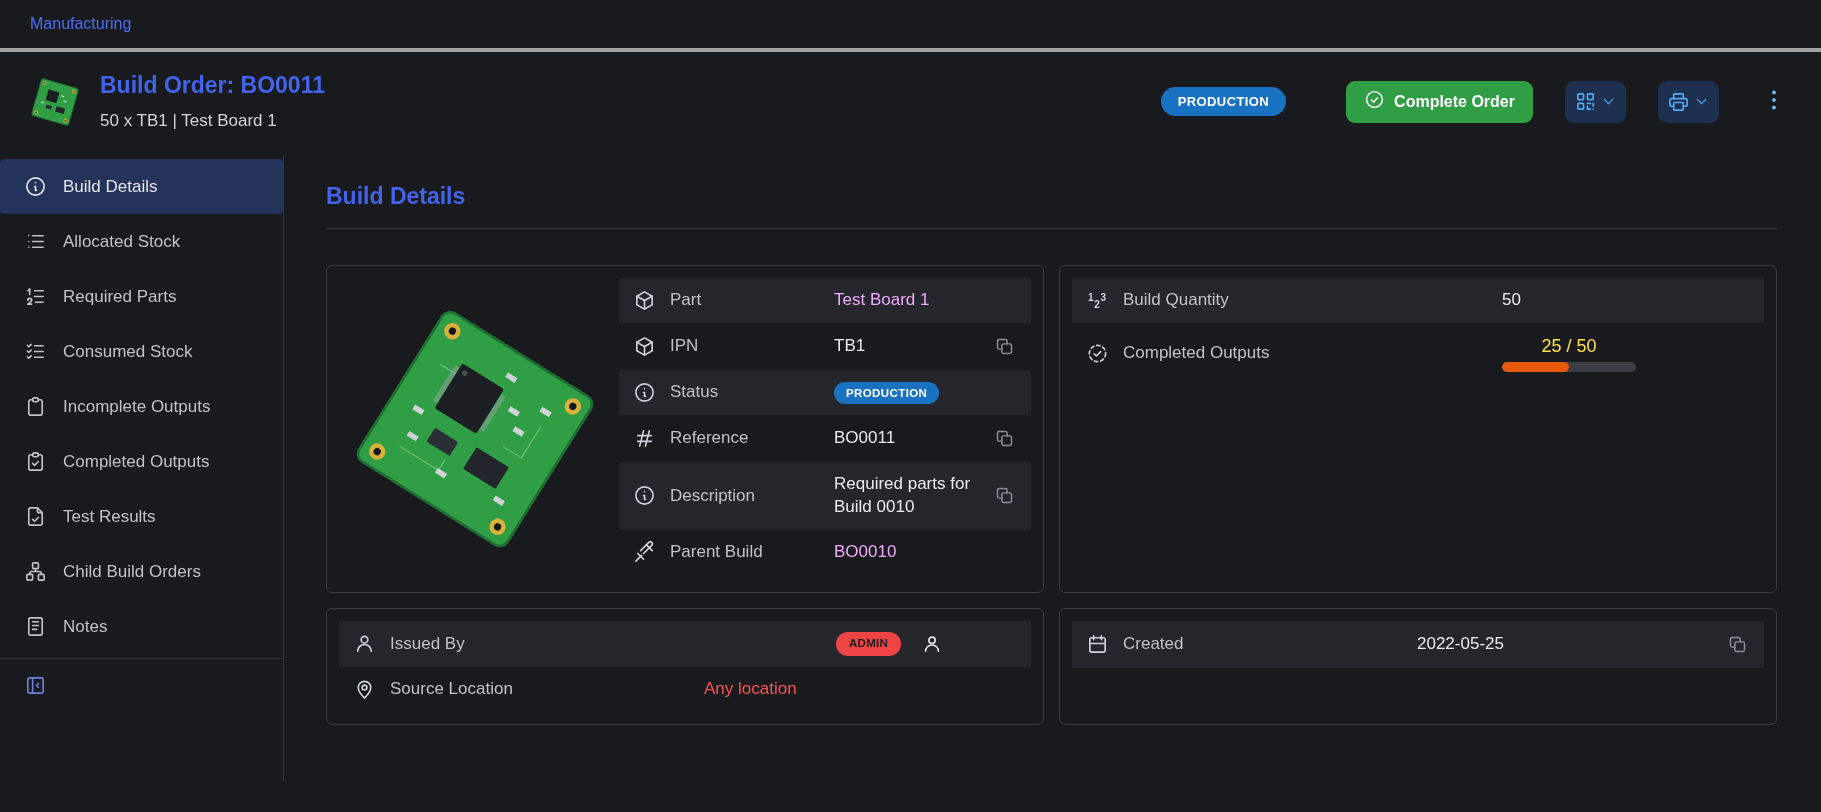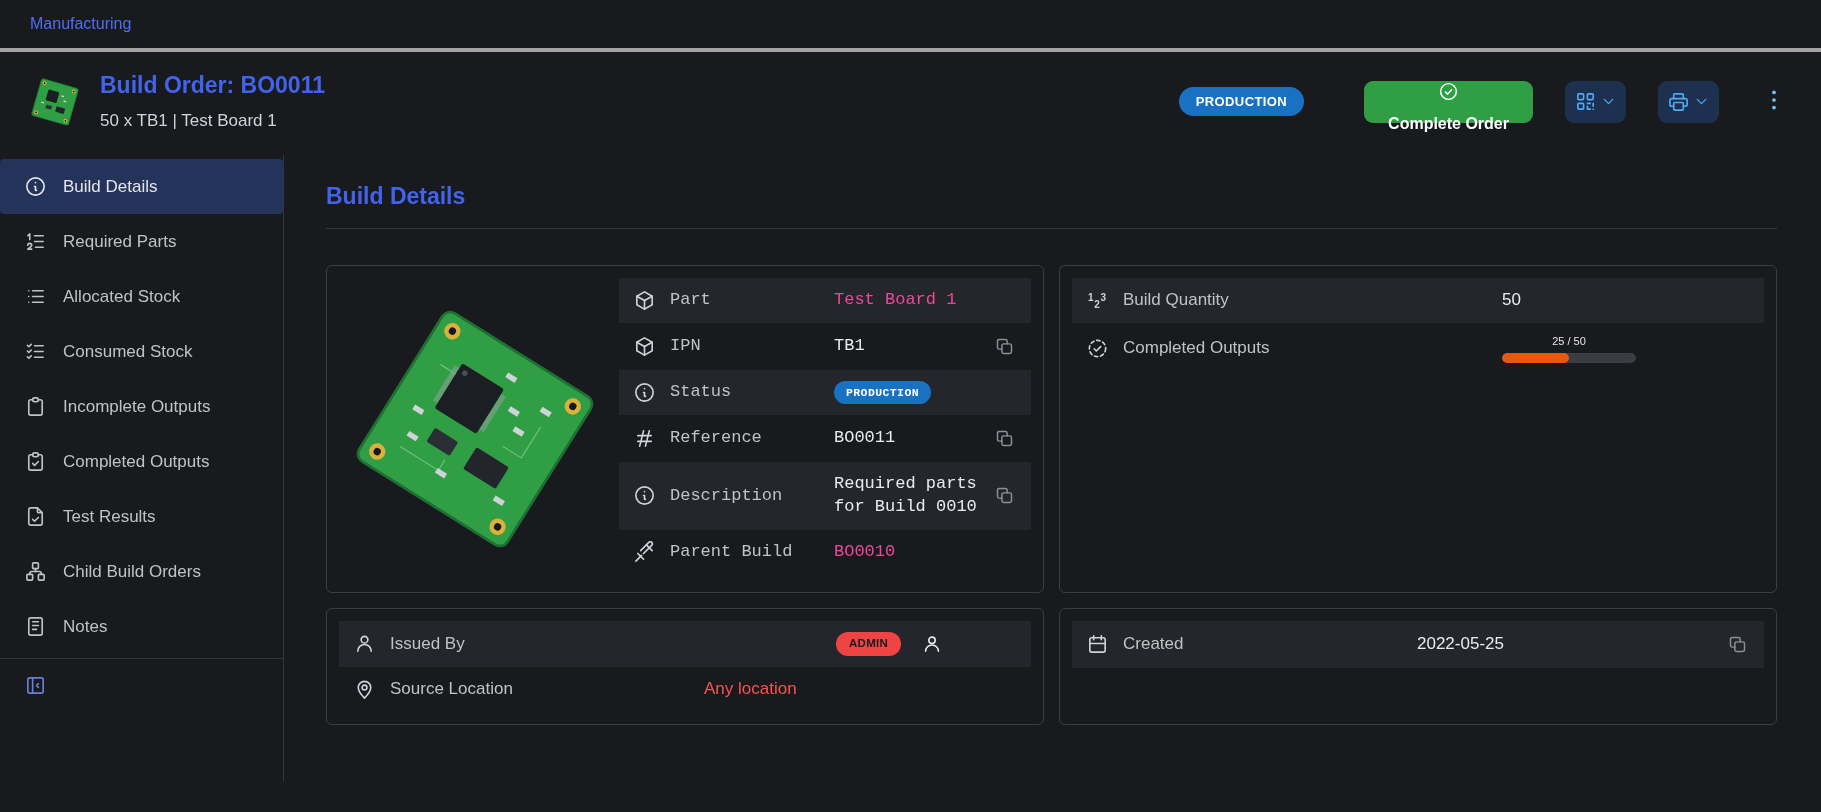--- a/index.html
+++ b/index.html
@@ -18,21 +18,21 @@
   
   .header { display:flex; align-items:center; padding:20px 30px 24px 30px; gap:20px; }
   .thumb { width:50px; height:50px; display:flex; align-items:center; justify-content:center; cursor:pointer; }
   .thumb svg { width:40px; height:40px; transform:rotate(16deg); }
   .page-title { font-size:23px; font-weight:700; color:#4263eb; }
   .page-subtitle { font-size:17px; color:#ced4da; margin-top:12px; }
   .spacer { flex:1; }
   .status-pill { background:#1971c2; color:#fff; font-weight:700; font-size:13px; letter-spacing:.4px;
     padding:7px 17px; border-radius:16px; margin-right:40px; }
   .complete-btn { display:flex; align-items:center; gap:9px; background:#2f9e44; border:none; color:#fff;
-    font-weight:700; font-size:16px; padding:0 24px; height:42px; border-radius:9px; cursor:pointer; font-family:inherit;flex-direction:column; }
+    font-weight:700; font-size:16px; padding:0 18px; height:42px; border-radius:9px; cursor:pointer; font-family:inherit; }
   .complete-btn svg { width:21px; height:21px; }
   .icon-btn { display:flex; align-items:center; gap:3px; background:#1e3050; color:#4dabf7; border:none;
     border-radius:9px; height:42px; padding:0 9px; cursor:pointer; margin-left:12px; }
   .icon-btn .main-ic { width:23px; height:23px; }
   .icon-btn .chev { width:17px; height:17px; }
   .dots-btn { background:none; border:none; color:#74c0fc; margin-left:18px; cursor:pointer; padding:4px; }
   .dots-btn svg { width:26px; height:26px; }
 
   
   .layout { display:flex; height:626px; }
@@ -50,37 +50,37 @@
   .content { flex:1; padding:28px 44px 0 42px; overflow:hidden; }
   .section-heading { font-size:23px; font-weight:700; color:#4263eb; margin:0 0 18px 0; }
   .heading-rule { border:none; border-top:1px solid #34363c; margin:0; }
   .grid { margin-top:36px; display:grid; grid-template-columns:1fr 1fr; gap:15px; align-items:stretch; }
 
   
   .card { border:1px solid #3a3d44; border-radius:6px; padding:12px; }
   .card-left { display:flex; gap:8px; }
   .pcb-box { width:272px; min-width:272px; height:302px; display:flex; align-items:center; justify-content:center; cursor:pointer; }
   .pcb-box svg { width:182px; height:182px; transform:rotate(32deg); }
-  .detail-table { flex:1; display:flex; flex-direction:column; align-self:flex-start;font-family:Liberation Mono, monospace; }
+  .detail-table { flex:1; display:flex; flex-direction:column; align-self:flex-start; }
 
   .drow { display:flex; align-items:center; gap:14px; padding:11px 14px; font-size:17px; }
   .drow.odd { background:#25262b; }
   .drow-icon { width:23px; height:23px; color:#ced4da; flex:none; }
   .drow-icon svg { width:23px; height:23px; display:block; }
   .drow-label { width:150px; flex:none; color:#c1c2c5; line-height:1.3; }
   .drow-value { flex:1; color:#e9ecef; line-height:1.35; }
-  a.value-link { color:#ec4899; text-decoration:none; cursor:pointer; }
+  a.value-link { color:#f0abfc; text-decoration:none; cursor:pointer; }
   .copy-btn { background:none; border:none; color:#8b8f96; cursor:pointer; padding:2px; flex:none; }
   .copy-btn svg { width:21px; height:21px; display:block; }
   .badge-production { background:#1971c2; color:#fff; font-size:11.5px; font-weight:700; letter-spacing:.4px;
     padding:5px 12px; border-radius:12px; }
 
   .card-right .drow-label { width:365px; }
   .progress-wrap { width:134px; display:flex; flex-direction:column; align-items:center; gap:4px; }
-  .progress-label { font-size:11px; color:#e5e5e5; }
+  .progress-label { font-size:18px; color:#fde047; }
   .progress-track { width:134px; height:10px; background:#3a3d44; border-radius:5px; overflow:hidden; }
   .progress-fill { height:100%; background:#e8590c; border-radius:5px; width:0; }
 
   .card-bottom { min-height:112px; }
   .card-issued .drow-label { width:300px; }
   .admin-wrap { display:flex; align-items:center; }
   .admin-badge { background:#ef4444; color:#1a1b1e; font-size:11.5px; font-weight:700; padding:4px 13px;
     border-radius:12px; letter-spacing:.3px; margin-left:132px; }
   .issued-user-icon { color:#e9ecef; margin-left:20px; width:22px; height:22px; }
   .issued-user-icon svg { width:22px; height:22px; display:block; }
@@ -173,41 +173,41 @@
               <circle cx="12" cy="12" r="9"></circle>
               <path d="M12 8h.01"></path>
               <path d="M11 12h1v4h1"></path>
             </svg>
           </span>
         <span class="nav-label">Build Details</span>
       </a>
       <a class="nav-item">
         <span class="nav-icon">
             <svg class="tic" viewBox="0 0 24 24">
-              <path d="M11 6h9"></path>
-              <path d="M11 12h9"></path>
-              <path d="M12 18h8"></path>
-              <path d="M4 16a2 2 0 1 1 4 0c0 .59-.5 1-1 1.5L4 20h4"></path>
-              <path d="M6 10V4L4 6"></path>
-            </svg>
-          </span>
-        <span class="nav-label">Required Parts</span>
-      </a>
-      <a class="nav-item">
-        <span class="nav-icon">
-            <svg class="tic" viewBox="0 0 24 24">
               <path d="M9 6h11"></path>
               <path d="M9 12h11"></path>
               <path d="M9 18h11"></path>
               <path d="M5 6v.01"></path>
               <path d="M5 12v.01"></path>
               <path d="M5 18v.01"></path>
             </svg>
           </span>
         <span class="nav-label">Allocated Stock</span>
+      </a>
+      <a class="nav-item">
+        <span class="nav-icon">
+            <svg class="tic" viewBox="0 0 24 24">
+              <path d="M11 6h9"></path>
+              <path d="M11 12h9"></path>
+              <path d="M12 18h8"></path>
+              <path d="M4 16a2 2 0 1 1 4 0c0 .59-.5 1-1 1.5L4 20h4"></path>
+              <path d="M6 10V4L4 6"></path>
+            </svg>
+          </span>
+        <span class="nav-label">Required Parts</span>
       </a>
       <a class="nav-item">
         <span class="nav-icon">
             <svg class="tic" viewBox="0 0 24 24">
               <path d="M3.5 5.5L5 7l2.5-2.5"></path>
               <path d="M3.5 11.5L5 13l2.5-2.5"></path>
               <path d="M3.5 17.5L5 19l2.5-2.5"></path>
               <path d="M11 6h9"></path>
               <path d="M11 12h9"></path>
               <path d="M11 18h9"></path>

